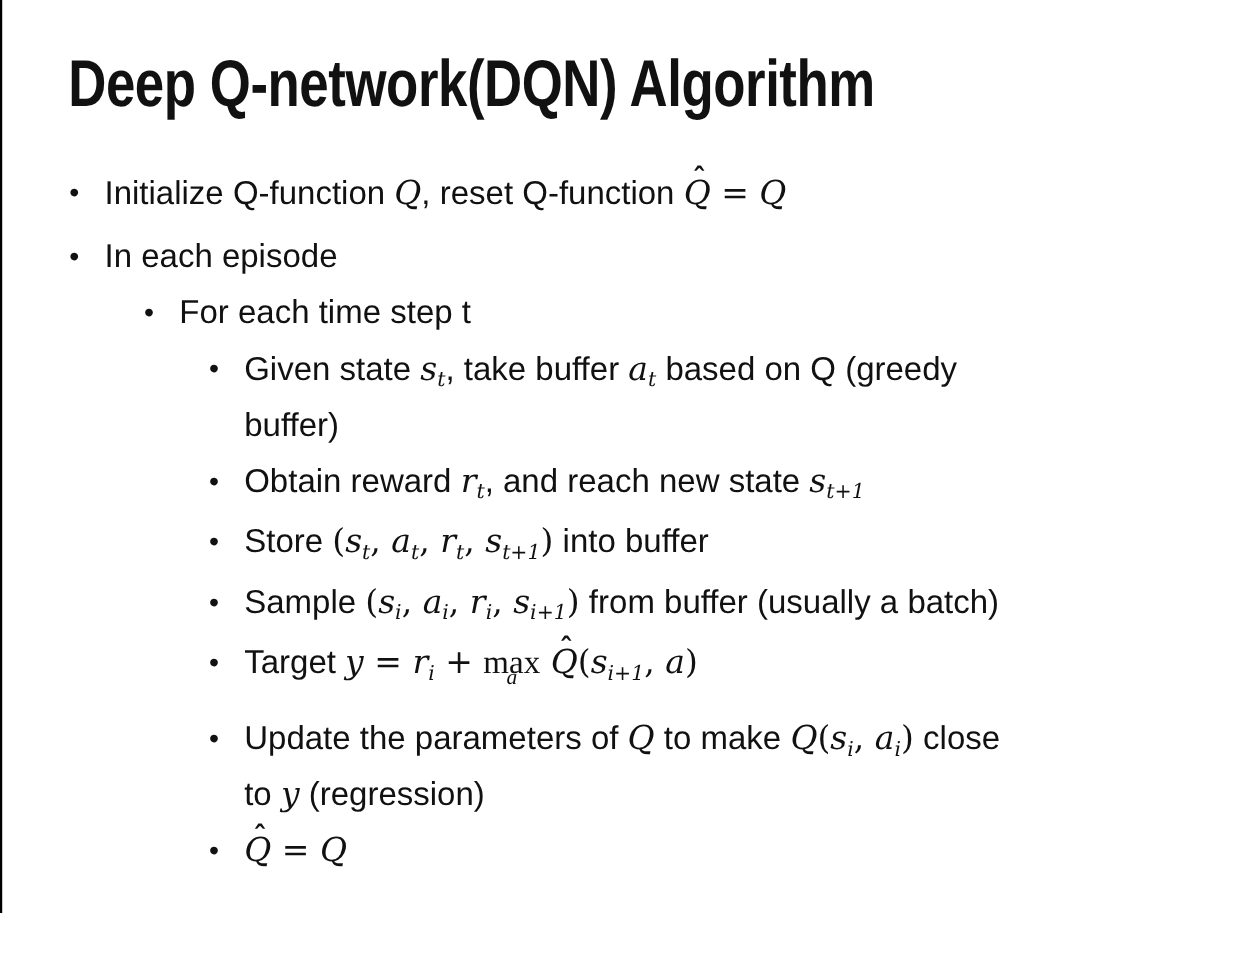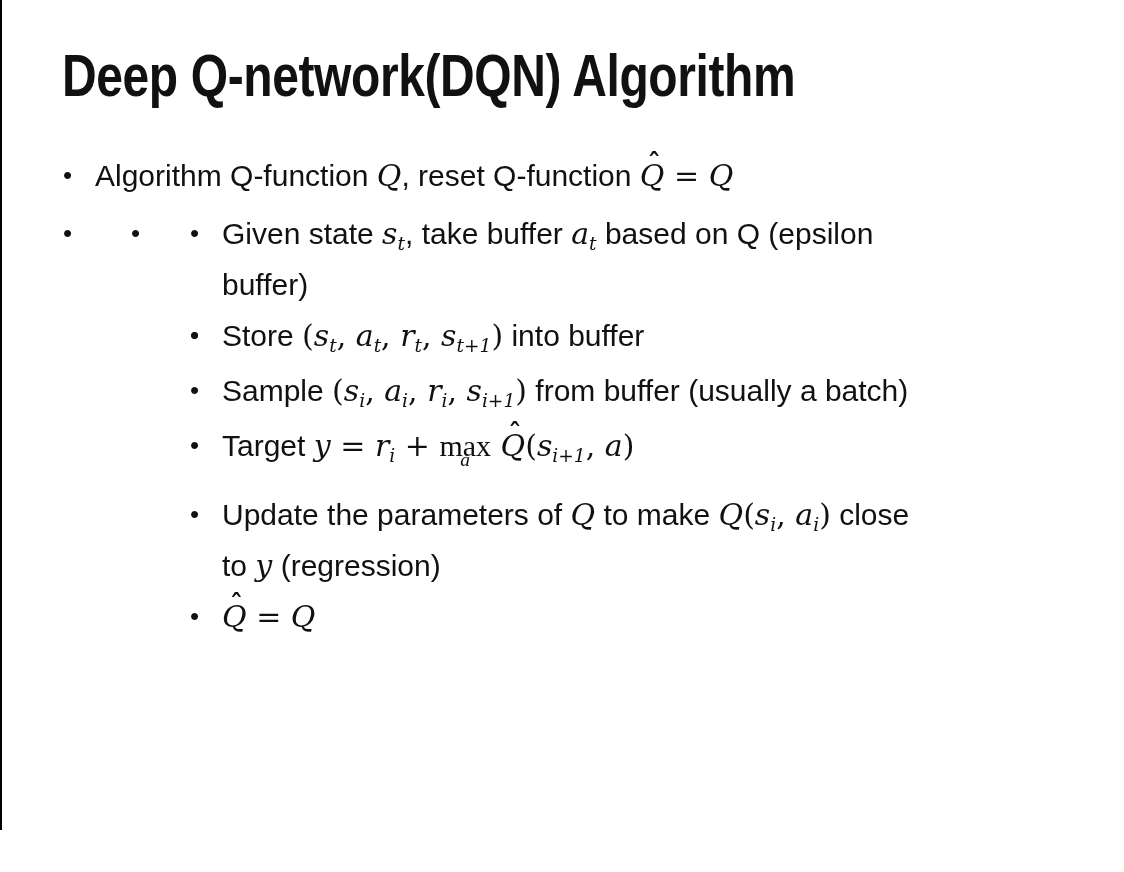--- a/index.html
+++ b/index.html
@@ -101,24 +101,24 @@
 </style>
 </head>
 <body>
 
 <div class="left-border"></div>
 
 <div class="slide">
   <div class="title">Deep Q-network(DQN) Algorithm</div>
 
   <div class="bullets">
-      <div class="bullet level-1"><span class="dot">•</span><span class="content"><span class="seg-t">Algorithm Q-function </span><span class="seg-m">Q</span><span class="seg-t">, reset Q-function </span><span class="seg-m seg-h"><span class="hat">ˆ</span><span>Q</span></span><span class="seg-u"> = </span><span class="seg-m">Q</span></span></div>
-      <div class="bullet level-1"><span class="dot">•</span></div>
-      <div class="bullet level-2"><span class="dot">•</span></div>
-      <div class="bullet level-3"><span class="dot">•</span><span class="content"><span class="seg-t">Given state </span><span class="seg-m">s</span><span class="seg-s">t</span><span class="seg-t">, take buffer </span><span class="seg-m">a</span><span class="seg-s">t</span><span class="seg-t"> based on Q (epsilon</span><br><span class="seg-t">buffer)</span></span></div>
-      <div class="bullet level-3"><span class="dot">•</span></div>
+      <div class="bullet level-1"><span class="dot">•</span><span class="content"><span class="seg-t">Initialize Q-function </span><span class="seg-m">Q</span><span class="seg-t">, reset Q-function </span><span class="seg-m seg-h"><span class="hat">ˆ</span><span>Q</span></span><span class="seg-u"> = </span><span class="seg-m">Q</span></span></div>
+      <div class="bullet level-1"><span class="dot">•</span><span class="content"><span class="seg-t">In each episode</span></span></div>
+      <div class="bullet level-2"><span class="dot">•</span><span class="content"><span class="seg-t">For each time step t</span></span></div>
+      <div class="bullet level-3"><span class="dot">•</span><span class="content"><span class="seg-t">Given state </span><span class="seg-m">s</span><span class="seg-s">t</span><span class="seg-t">, take buffer </span><span class="seg-m">a</span><span class="seg-s">t</span><span class="seg-t"> based on Q (greedy</span><br><span class="seg-t">buffer)</span></span></div>
+      <div class="bullet level-3"><span class="dot">•</span><span class="content"><span class="seg-t">Obtain reward </span><span class="seg-m">r</span><span class="seg-s">t</span><span class="seg-t">, and reach new state </span><span class="seg-m">s</span><span class="seg-s">t+1</span></span></div>
       <div class="bullet level-3"><span class="dot">•</span><span class="content"><span class="seg-t">Store </span><span class="seg-u">(</span><span class="seg-m">s</span><span class="seg-s">t</span><span class="seg-u">, </span><span class="seg-m">a</span><span class="seg-s">t</span><span class="seg-u">, </span><span class="seg-m">r</span><span class="seg-s">t</span><span class="seg-u">, </span><span class="seg-m">s</span><span class="seg-s">t+1</span><span class="seg-u">)</span><span class="seg-t"> into buffer</span></span></div>
       <div class="bullet level-3"><span class="dot">•</span><span class="content"><span class="seg-t">Sample </span><span class="seg-u">(</span><span class="seg-m">s</span><span class="seg-s">i</span><span class="seg-u">, </span><span class="seg-m">a</span><span class="seg-s">i</span><span class="seg-u">, </span><span class="seg-m">r</span><span class="seg-s">i</span><span class="seg-u">, </span><span class="seg-m">s</span><span class="seg-s">i+1</span><span class="seg-u">)</span><span class="seg-t"> from buffer (usually a batch)</span></span></div>
       <div class="bullet level-3 has-under"><span class="dot">•</span><span class="content"><span class="seg-t">Target </span><span class="seg-m">y</span><span class="seg-u"> = </span><span class="seg-m">r</span><span class="seg-s">i</span><span class="seg-u"> + </span><span class="seg-x"><span class="mx-main">max</span><span class="mx-under">a</span></span><span class="seg-u"> </span><span class="seg-m seg-h"><span class="hat">ˆ</span><span>Q</span></span><span class="seg-u">(</span><span class="seg-m">s</span><span class="seg-s">i+1</span><span class="seg-u">, </span><span class="seg-m">a</span><span class="seg-u">)</span></span></div>
       <div class="bullet level-3"><span class="dot">•</span><span class="content"><span class="seg-t">Update the parameters of </span><span class="seg-m">Q</span><span class="seg-t"> to make </span><span class="seg-m">Q</span><span class="seg-u">(</span><span class="seg-m">s</span><span class="seg-s">i</span><span class="seg-u">, </span><span class="seg-m">a</span><span class="seg-s">i</span><span class="seg-u">)</span><span class="seg-t"> close</span><br><span class="seg-t">to </span><span class="seg-m">y</span><span class="seg-t"> (regression)</span></span></div>
       <div class="bullet level-3"><span class="dot">•</span><span class="content"><span class="seg-m seg-h"><span class="hat">ˆ</span><span>Q</span></span><span class="seg-u"> = </span><span class="seg-m">Q</span></span></div>
     </div>
 </div>
 
 </body></html>

